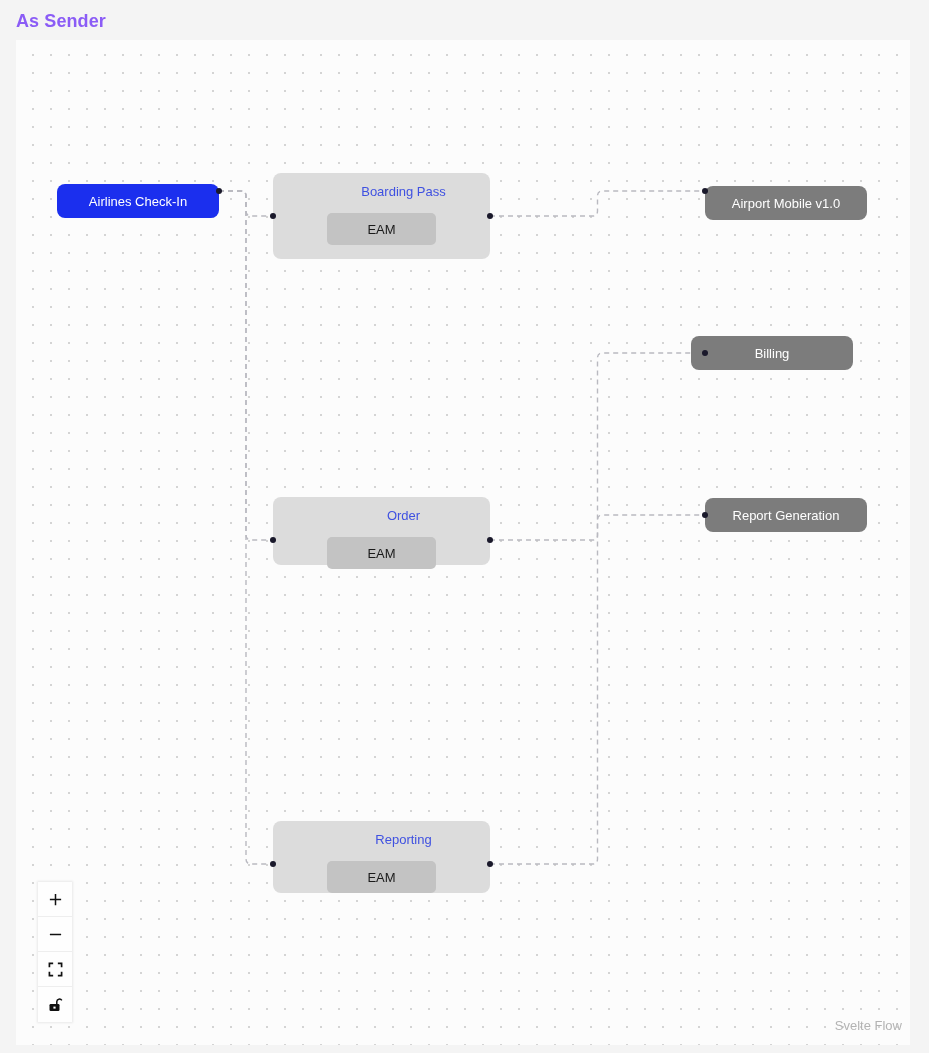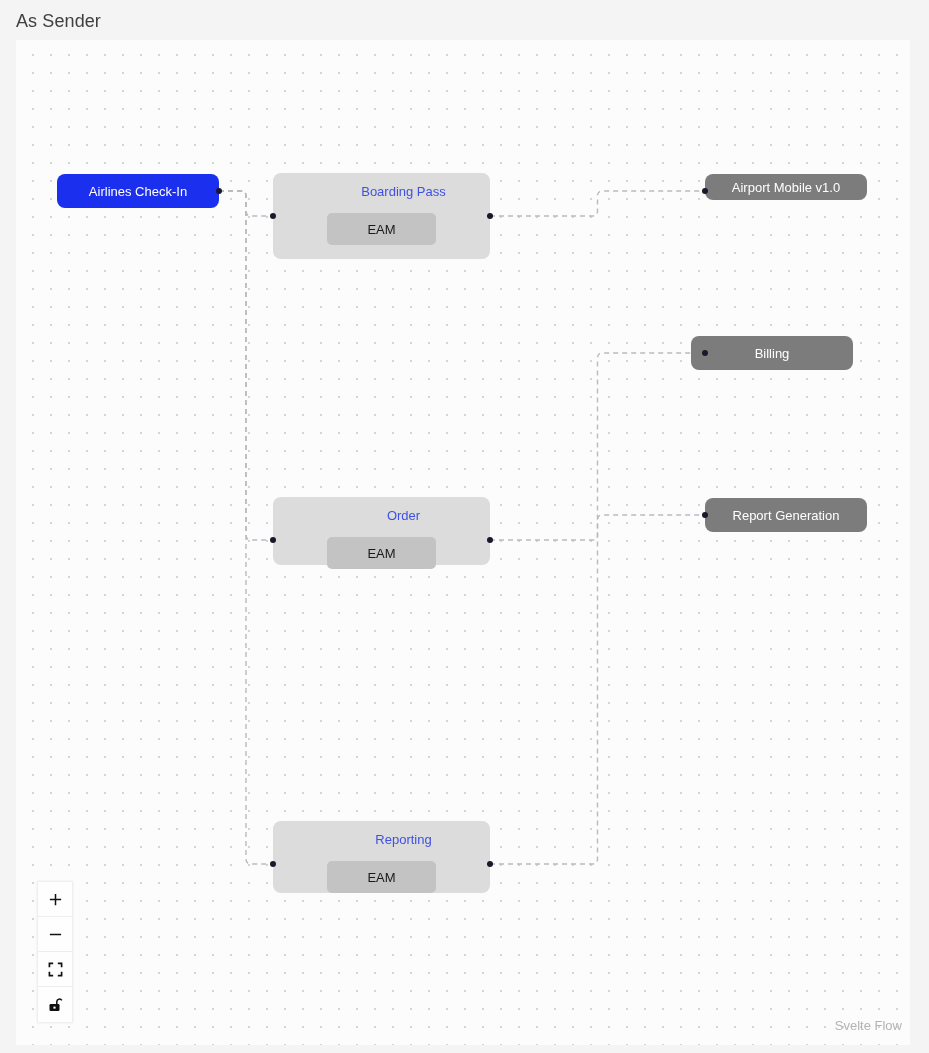--- a/index.html
+++ b/index.html
@@ -5,21 +5,21 @@
   html,body { margin:0; padding:0; }
   body {
     width: 929px; height: 1053px;
     background: var(--page-bg, #f4f4f4);
     font-family: "Liberation Sans", sans-serif;
     position: relative;
     overflow: hidden;
   }
   .page-title {
     position: absolute; left: 16px; top: 11px;
-    font-size: 18px; font-weight: 400; color: #404040;
+    font-size: 18px; font-weight: 700; color: #8b5cf6;
     letter-spacing: 0.1px;
   }
   .canvas {
     position: absolute; left: 16px; top: 40px;
     width: 894px; height: 1005px;
     background-color: var(--canvas-bg, #fcfcfc);
     background-image: radial-gradient(var(--grid-dot, #d4d4d4) 1px, transparent 1.3px);
     background-size: 18px 18px;
     background-position: 8px 6px;
   }
@@ -90,41 +90,41 @@
 <div class="canvas">
   <svg class="edge-layer" id="edge-svg" width="894" height="1005">
       <path d="M 203 151 L 225 151 Q 230 151 230 156 L 230 171 Q 230 176 235 176 L 257 176" fill="none" stroke="#b9b9c0" stroke-width="1.4" stroke-dasharray="5 4"></path>
       <path d="M 203 151 L 225 151 Q 230 151 230 156 L 230 495 Q 230 500 235 500 L 257 500" fill="none" stroke="#b9b9c0" stroke-width="1.4" stroke-dasharray="5 4"></path>
       <path d="M 203 151 L 225 151 Q 230 151 230 156 L 230 819 Q 230 824 235 824 L 257 824" fill="none" stroke="#b9b9c0" stroke-width="1.4" stroke-dasharray="5 4"></path>
       <path d="M 474 176 L 576.5 176 Q 581.5 176 581.5 171 L 581.5 156 Q 581.5 151 586.5 151 L 689 151" fill="none" stroke="#b9b9c0" stroke-width="1.4" stroke-dasharray="5 4"></path>
       <path d="M 474 500 L 576.5 500 Q 581.5 500 581.5 495 L 581.5 480 Q 581.5 475 586.5 475 L 689 475" fill="none" stroke="#b9b9c0" stroke-width="1.4" stroke-dasharray="5 4"></path>
       <path d="M 474 824 L 576.5 824 Q 581.5 824 581.5 819 L 581.5 318 Q 581.5 313 586.5 313 L 689 313" fill="none" stroke="#b9b9c0" stroke-width="1.4" stroke-dasharray="5 4"></path>
     </svg>
   <div class="node-layer" id="node-layer">
-      <div class="node primary" style="left: 41px; top: 134px; width: 162px; height: 34px;">Airlines Check-In</div>
+      <div class="node primary" style="left: 41px; top: 144px; width: 162px; height: 34px;">Airlines Check-In</div>
       <div class="handle" style="left: 203px; top: 151px;"></div>
       <div class="node group" style="left: 257px; top: 133px; width: 217px; height: 86px;">
         <div class="group-title">Boarding Pass</div>
         <div class="subnode" style="left: 54px; top: 40px; width: 109px; height: 32px;">EAM</div>
       </div>
       <div class="handle" style="left: 257px; top: 176px;"></div>
       <div class="handle" style="left: 474px; top: 176px;"></div>
       <div class="node group" style="left: 257px; top: 457px; width: 217px; height: 68px;">
         <div class="group-title">Order</div>
         <div class="subnode" style="left: 54px; top: 40px; width: 109px; height: 32px;">EAM</div>
       </div>
       <div class="handle" style="left: 257px; top: 500px;"></div>
       <div class="handle" style="left: 474px; top: 500px;"></div>
       <div class="node group" style="left: 257px; top: 781px; width: 217px; height: 72px;">
         <div class="group-title">Reporting</div>
         <div class="subnode" style="left: 54px; top: 40px; width: 109px; height: 32px;">EAM</div>
       </div>
       <div class="handle" style="left: 257px; top: 824px;"></div>
       <div class="handle" style="left: 474px; top: 824px;"></div>
-      <div class="node target" style="left: 689px; top: 134px; width: 162px; height: 26px;">Airport Mobile v1.0</div>
+      <div class="node target" style="left: 689px; top: 146px; width: 162px; height: 34px;">Airport Mobile v1.0</div>
       <div class="handle" style="left: 689px; top: 151px;"></div>
       <div class="node target" style="left: 675px; top: 296px; width: 162px; height: 34px;">Billing</div>
       <div class="handle" style="left: 689px; top: 313px;"></div>
       <div class="node target" style="left: 689px; top: 458px; width: 162px; height: 34px;">Report Generation</div>
       <div class="handle" style="left: 689px; top: 475px;"></div>
     </div>
   <div class="controls" id="controls">
       <button class="control-btn">
         <span style="display: flex;">
           <svg width="15" height="15" viewBox="0 0 16 16">

